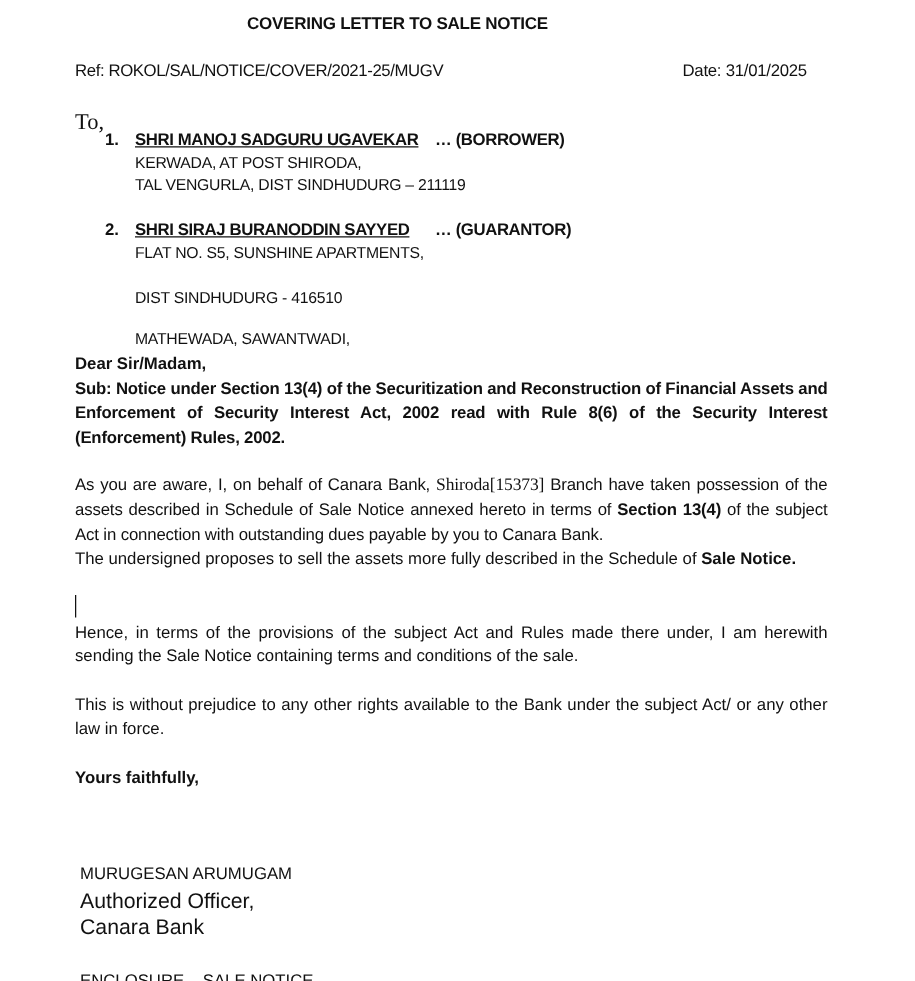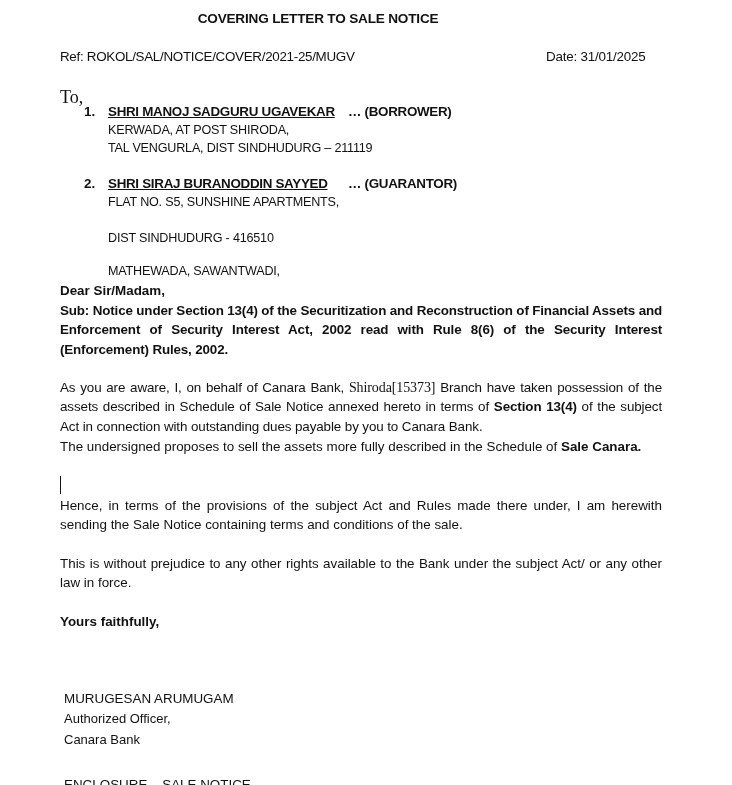--- a/index.html
+++ b/index.html
@@ -15,21 +15,21 @@
   .num { font-weight: bold; left: 84px; }
   .rname { left: 108px; font-weight: bold; text-decoration: underline; letter-spacing: -0.3px; }
   .rrole { font-weight: bold; letter-spacing: -0.3px; }
   .addr { left: 108px; font-size: 12.6px; line-height: 18px; letter-spacing: -0.2px; }
   .para { position: absolute; left: 60px; width: 602px; line-height: 19.4px; }
   .just { text-align: justify; text-align-last: left; }
   .bold { font-weight: bold; }
   .serif { font-family: "Liberation Serif", serif; font-size: 14px; }
   .cursor { position: absolute; left: 60px; top: 476px; width: 1px; height: 18px; background: #111; }
   .sig { position: absolute; left: 64px; }
-  .big { font-size: 13px; }
+  .big { font-size: 17px; }
 </style>
 </head>
 <body>
 
 <div>
   <div class="abs title">COVERING LETTER TO SALE NOTICE</div>
   <div class="abs ref">Ref: ROKOL/SAL/NOTICE/COVER/2021-25/MUGV</div>
   <div class="abs date">Date: 31/01/2025</div>
   <div class="abs to">To,</div>
 
@@ -51,21 +51,21 @@
   </div>
 
   <div class="para bold" style="top:281px;">Dear Sir/Madam,</div>
   <div class="para bold just" style="top:301px; letter-spacing:-0.15px;">Sub: Notice under Section 13(4) of the Securitization and Reconstruction of Financial Assets and Enforcement of Security Interest Act, 2002 read with Rule 8(6) of the Security Interest (Enforcement) Rules, 2002.</div>
 
   <div class="para just" style="top:378px; letter-spacing:-0.1px;">
     <span>As you are aware, I, on behalf of Canara Bank, </span><span class="serif">Shiroda[15373]</span><span> Branch have taken possession of the assets described in Schedule of Sale Notice annexed hereto in terms of </span><span class="bold">Section 13(4)</span><span> of the subject Act in connection with outstanding dues payable by you to Canara Bank.</span>
   </div>
 
   <div class="para just" style="top:437px;">
-    <span>The undersigned proposes to sell the assets more fully described in the Schedule of </span><span class="bold">Sale Canara.</span>
+    <span>The undersigned proposes to sell the assets more fully described in the Schedule of </span><span class="bold">Sale Notice.</span>
   </div>
 
   <div class="cursor"></div>
 
   <div class="para just" style="top:496px;">Hence, in terms of the provisions of the subject Act and Rules made there under, I am herewith sending the Sale Notice containing terms and conditions of the sale.</div>
   <div class="para just" style="top:554px;">This is without prejudice to any other rights available to the Bank under the subject Act/ or any other law in force.</div>
   <div class="para" style="top:612px;font-weight:bold;">Yours faithfully,</div>
 
   <div class="sig" style="top:691px;">MURUGESAN ARUMUGAM</div>
   <div class="sig big" style="top:711px;">Authorized Officer,</div>

